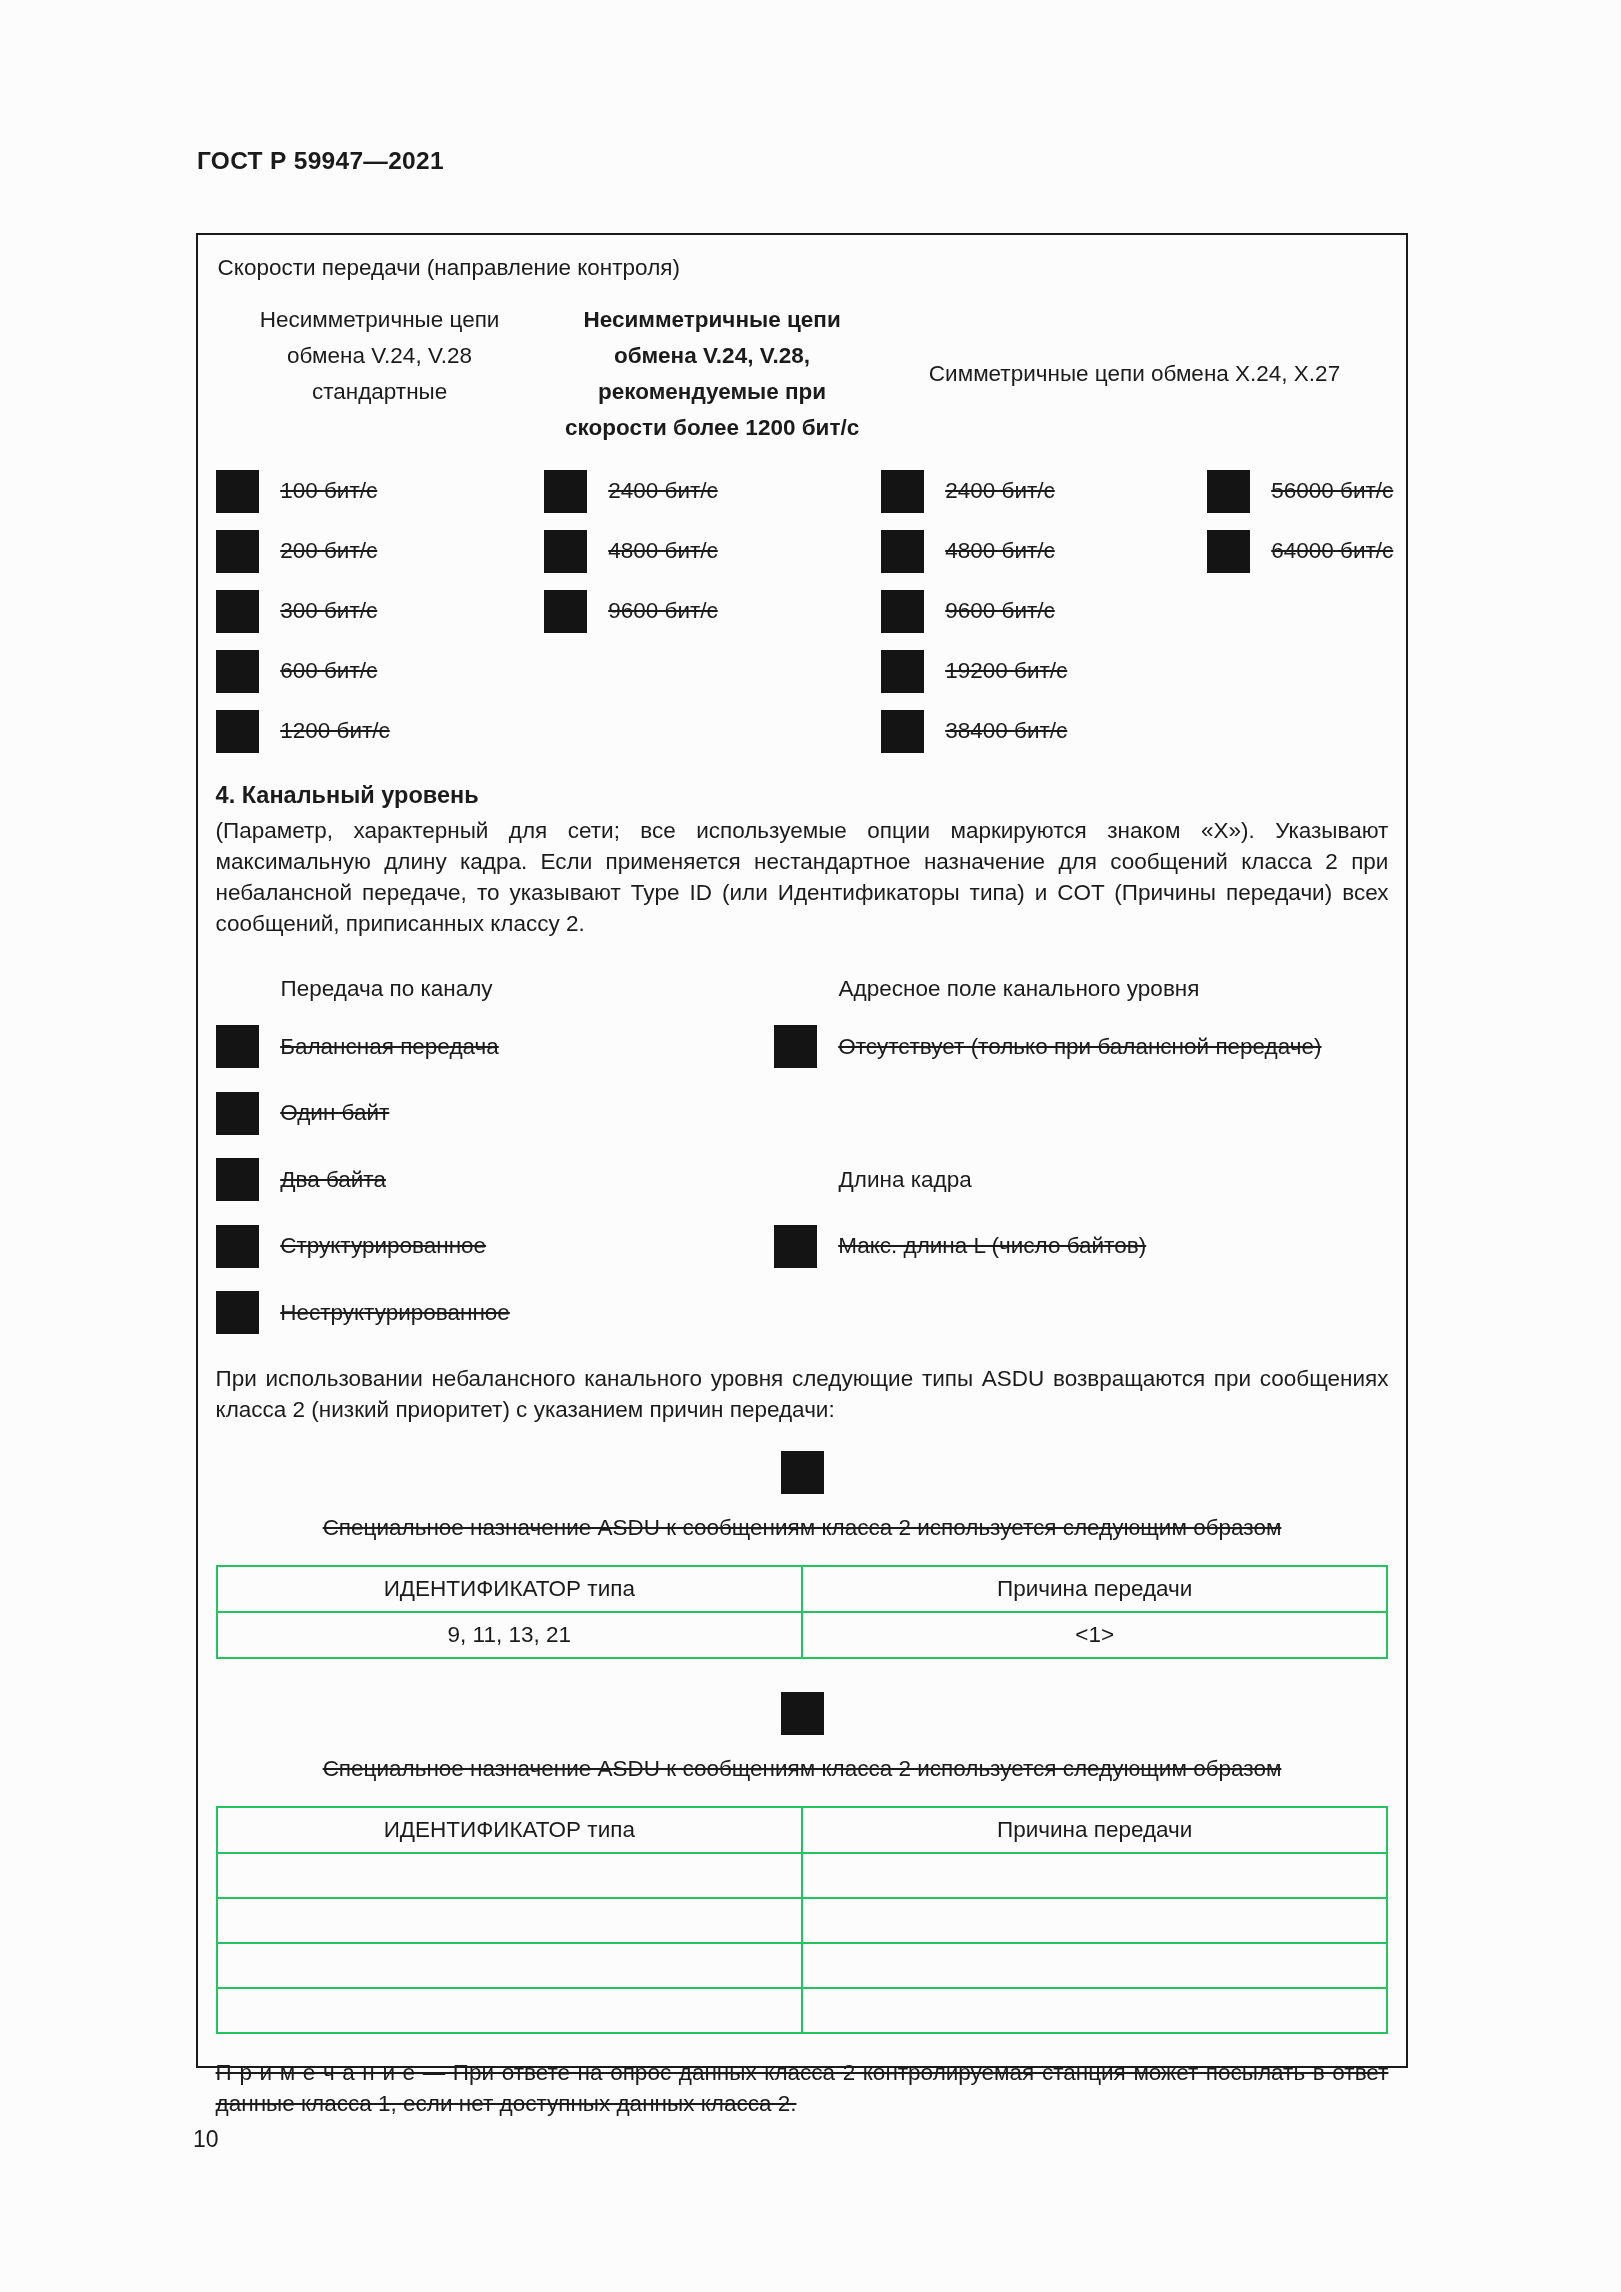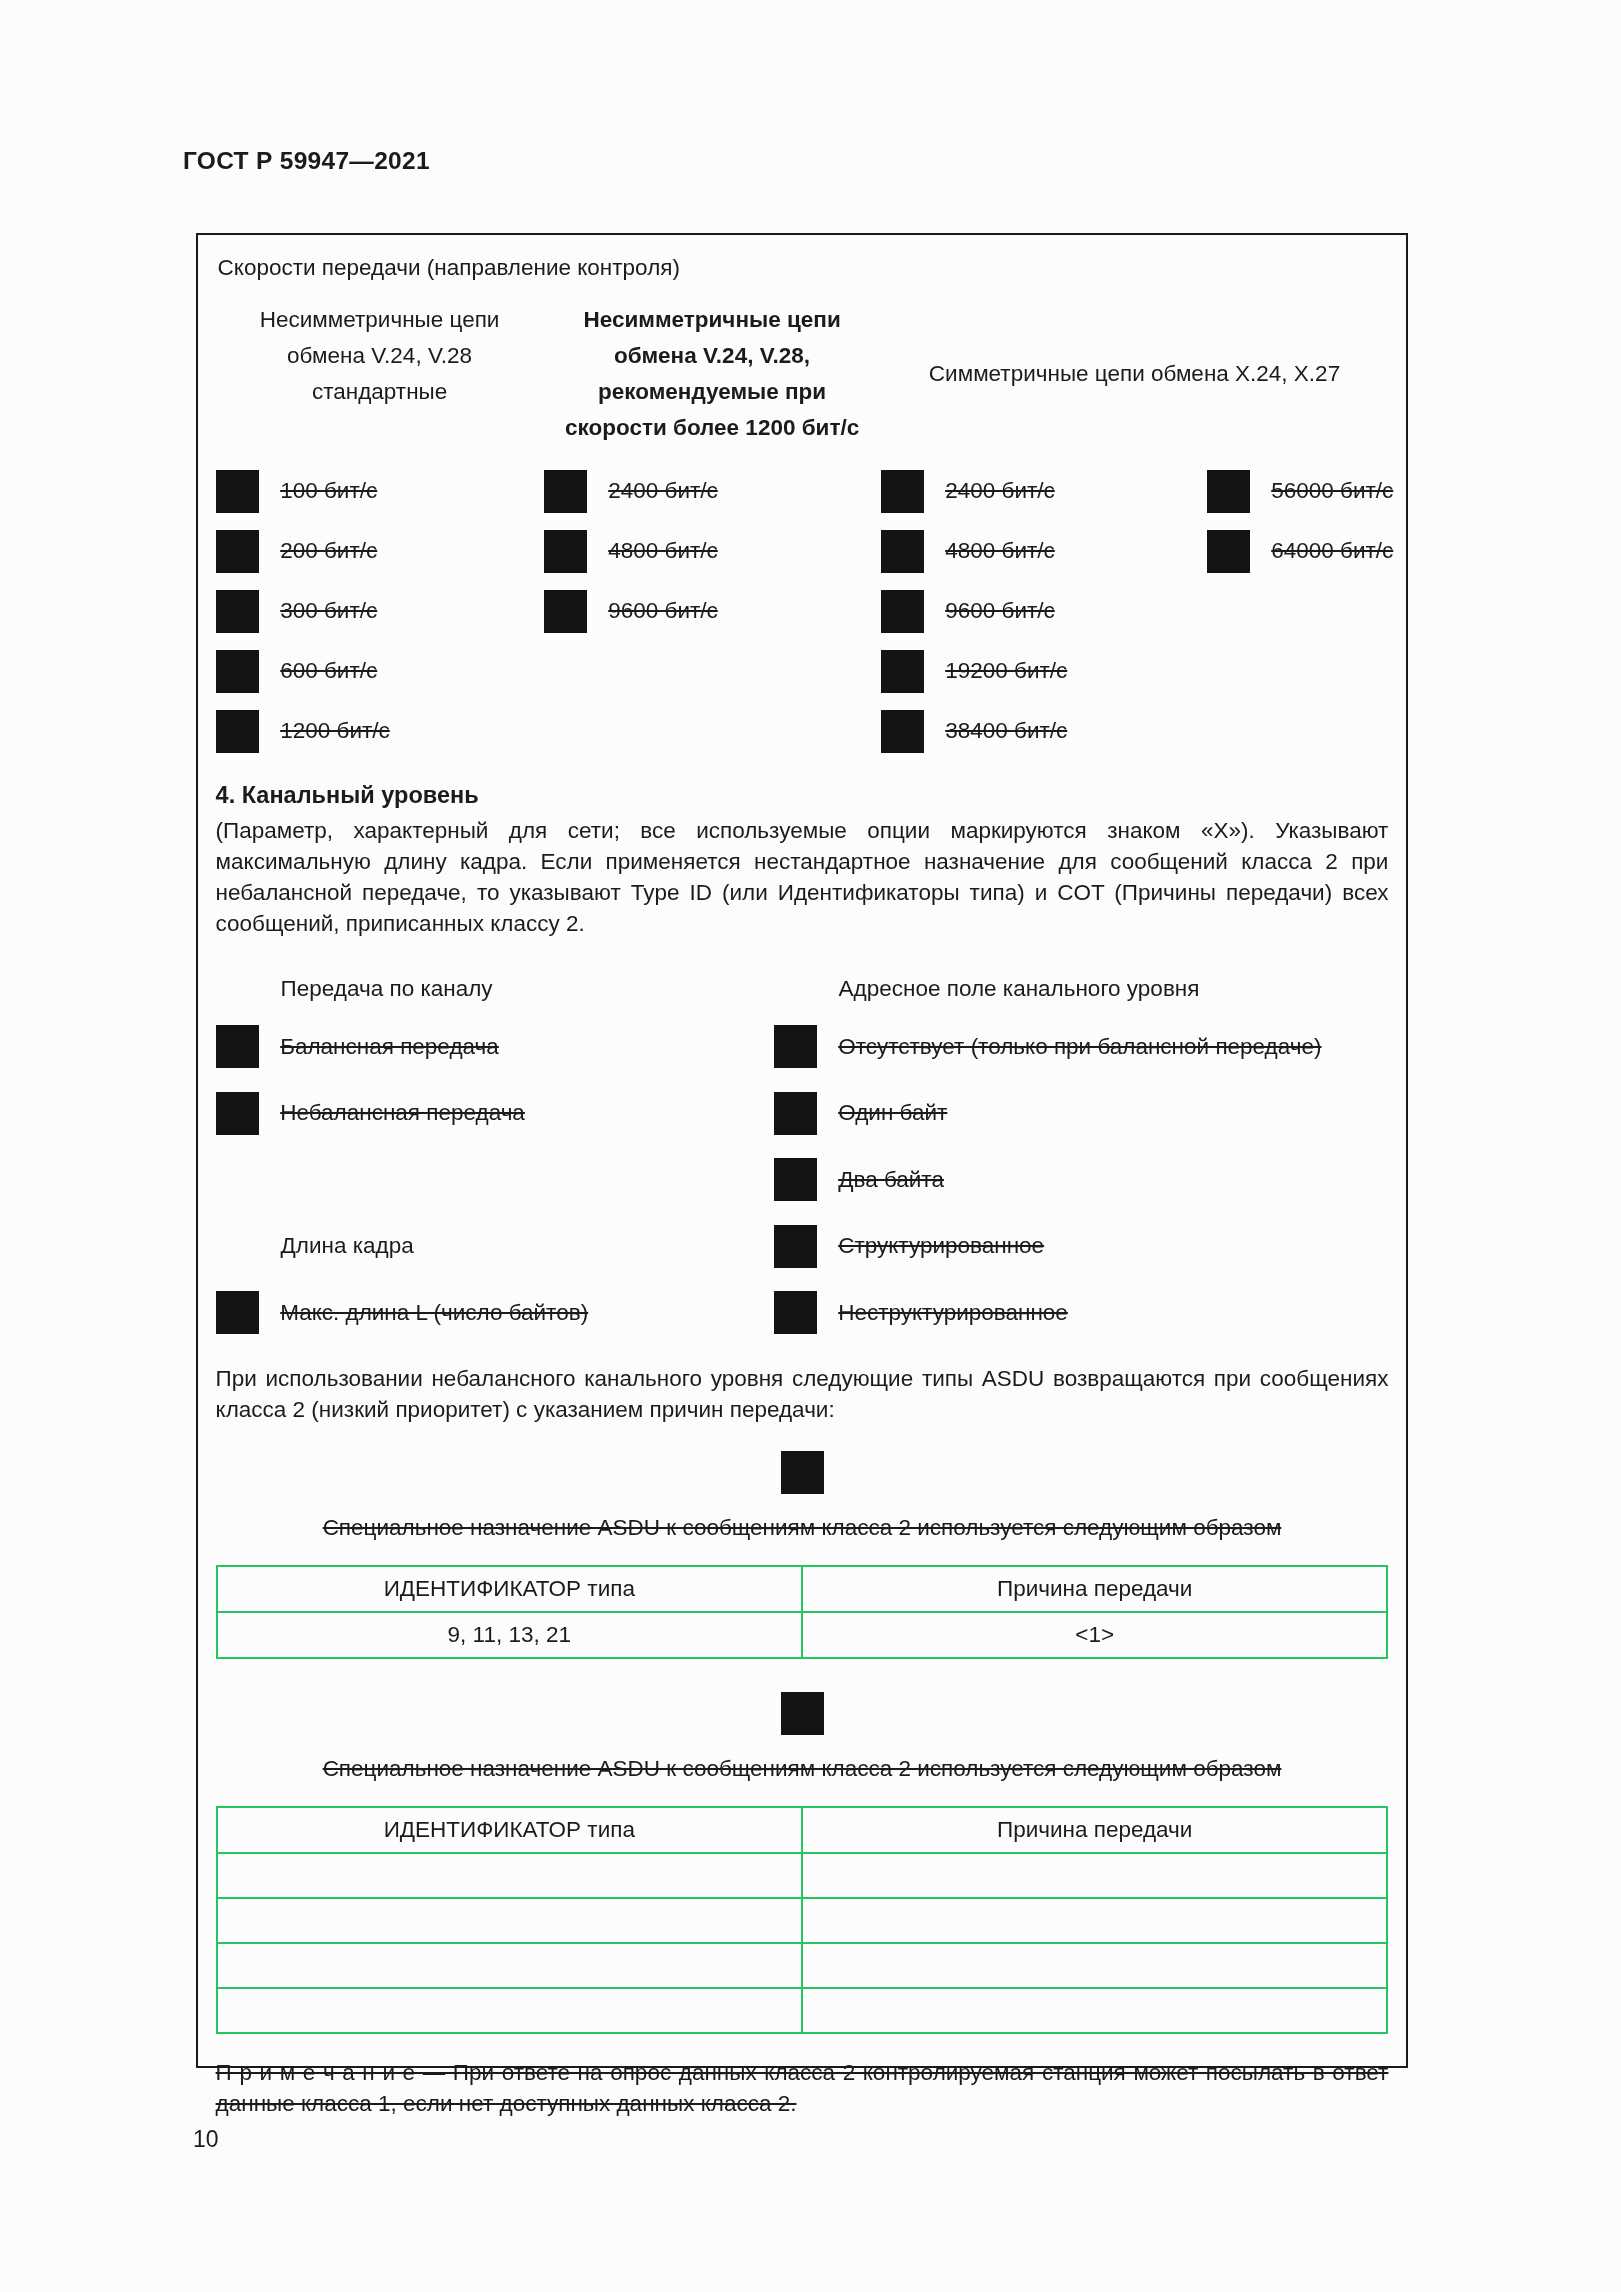--- a/index.html
+++ b/index.html
@@ -12,21 +12,21 @@
   .page {
     position: relative;
     width: 1621px;
     height: 2293px;
     background: #fcfcfc;
     overflow: hidden;
   }
   .doc-header {
     position: absolute;
     top: 147px;
-    left: 183px;
+    left: 197px;
     font-size: 24.5px;
     font-weight: bold;
     letter-spacing: 0.3px;
   }
   .main-box {
     position: absolute;
     top: 233px;
     left: 196px;
     width: 1212px;
     height: 1835px;
@@ -230,24 +230,20 @@
         <span class="cb"></span>
         <span class="lbl strike">Балансная передача</span>
       </div>
       <div class="cb-item">
         <span class="cb"></span>
         <span class="lbl strike">Отсутствует (только при балансной передаче)</span>
       </div>
 
       <div class="cb-item">
         <span class="cb"></span>
-        <span class="lbl strike">Небалансная передача</span>
-      </div>
-      <div class="cb-item">
-        <span class="cb"></span>
         <span class="lbl strike">Один байт</span>
       </div>
 
       <div class="spacer"></div>
       <div class="cb-item">
         <span class="cb"></span>
         <span class="lbl strike">Два байта</span>
       </div>
 
       <div class="ll-header">Длина кадра</div>

